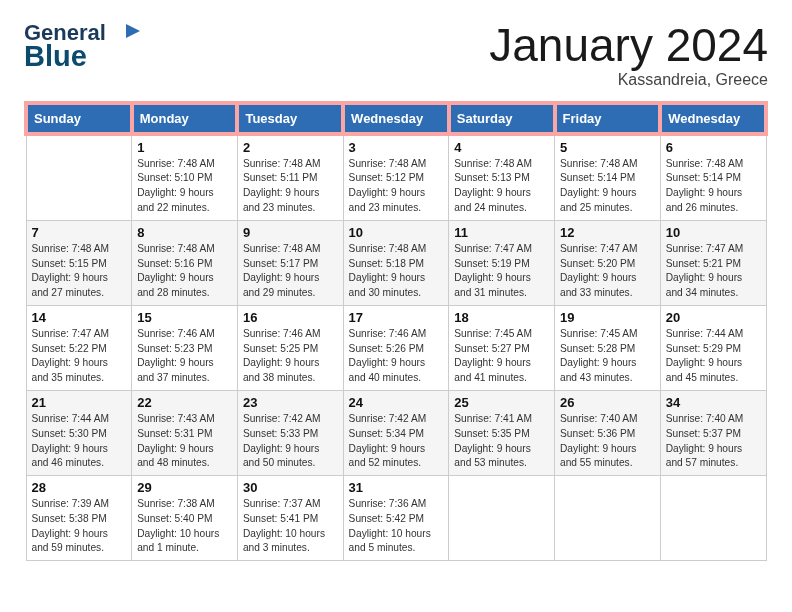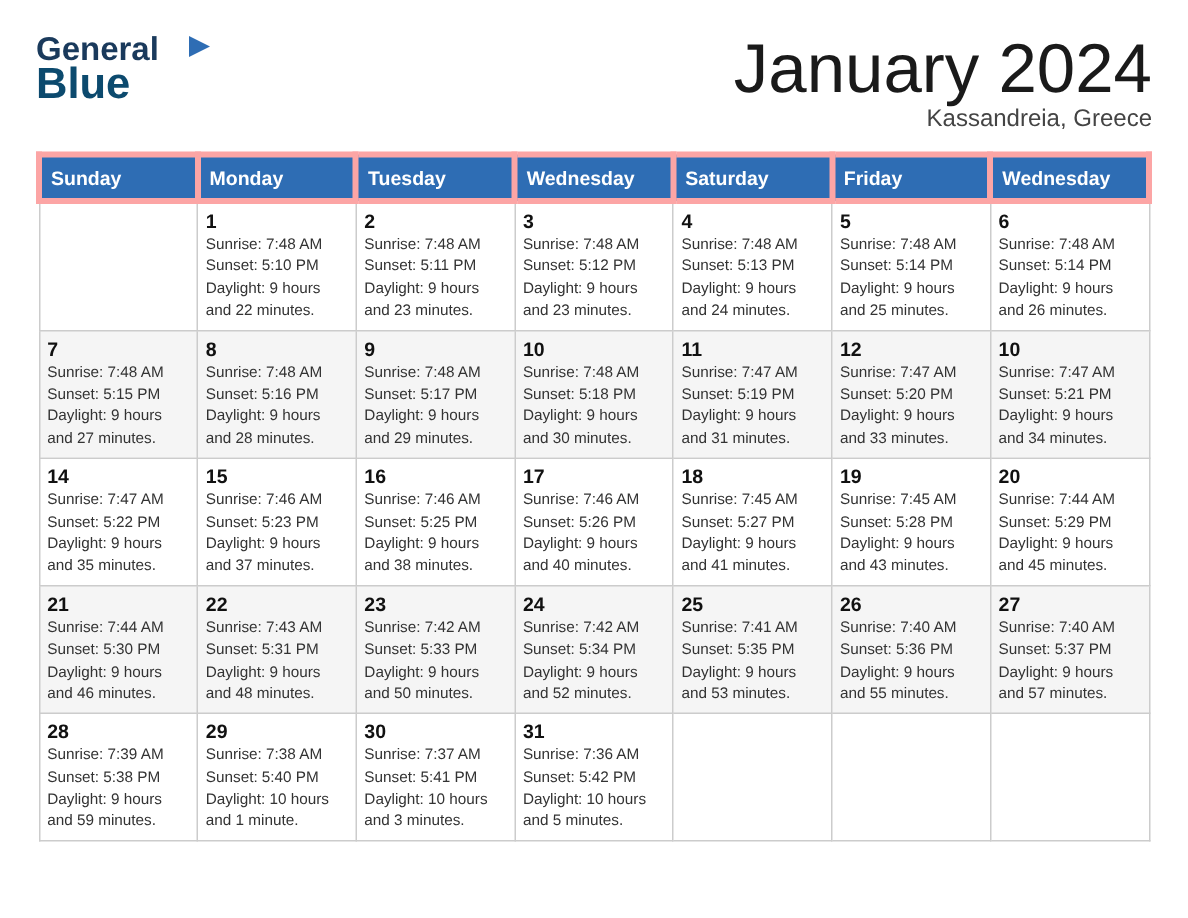--- a/index.html
+++ b/index.html
@@ -220,21 +220,21 @@
         </td>
         <td>
           <span class="day-number">25</span>
           <div class="day-info">Sunrise: 7:41 AM<br>Sunset: 5:35 PM<br>Daylight: 9 hours<br>and 53 minutes.</div>
         </td>
         <td>
           <span class="day-number">26</span>
           <div class="day-info">Sunrise: 7:40 AM<br>Sunset: 5:36 PM<br>Daylight: 9 hours<br>and 55 minutes.</div>
         </td>
         <td>
-          <span class="day-number">27</span>
+          <span class="day-number">34</span>
           <div class="day-info">Sunrise: 7:40 AM<br>Sunset: 5:37 PM<br>Daylight: 9 hours<br>and 57 minutes.</div>
         </td>
       </tr>
       <tr>
         <td>
           <span class="day-number">28</span>
           <div class="day-info">Sunrise: 7:39 AM<br>Sunset: 5:38 PM<br>Daylight: 9 hours<br>and 59 minutes.</div>
         </td>
         <td>
           <span class="day-number">29</span>

